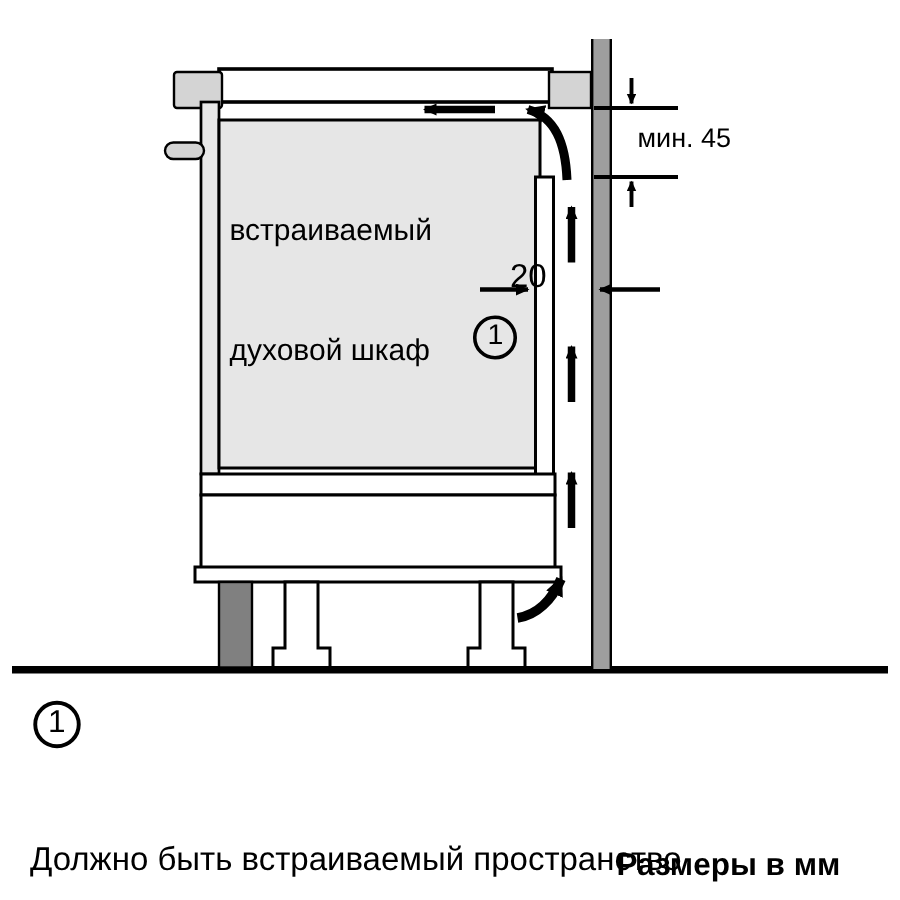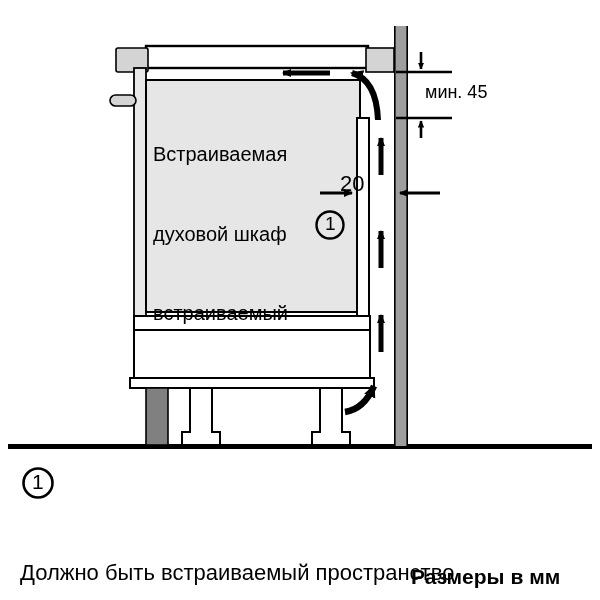--- a/index.html
+++ b/index.html
@@ -148,23 +148,22 @@
       <circle cx="330" cy="225" r="13.5" fill="none" stroke="#000000" stroke-width="2.4"></circle>
     </g>
 
     <g>
       <circle cx="38" cy="483" r="14.5" fill="none" stroke="#000000" stroke-width="2.6"></circle>
     </g>
 
   </svg>
 
   <div class="cap-text" style="left:153px; top:88px; font-size:20px; line-height:26.5px;">
-    <div>Встраиваемая</div>
+    <div>встраиваемый</div>
     <div>духовой шкаф</div>
-    <div>встраиваемый</div>
   </div>
 
   <div class="cap-text" style="left:425px; top:82px; font-size:18px;">мин. 45</div>
 
   <div class="cap-text" style="left:340px; top:171px; font-size:22px;">20</div>
 
   <div class="cap-text" style="left:325px; top:213px; font-size:19px;">1</div>
 
   <div class="cap-text" style="left:32px; top:470px; font-size:21px;">1</div>
 

